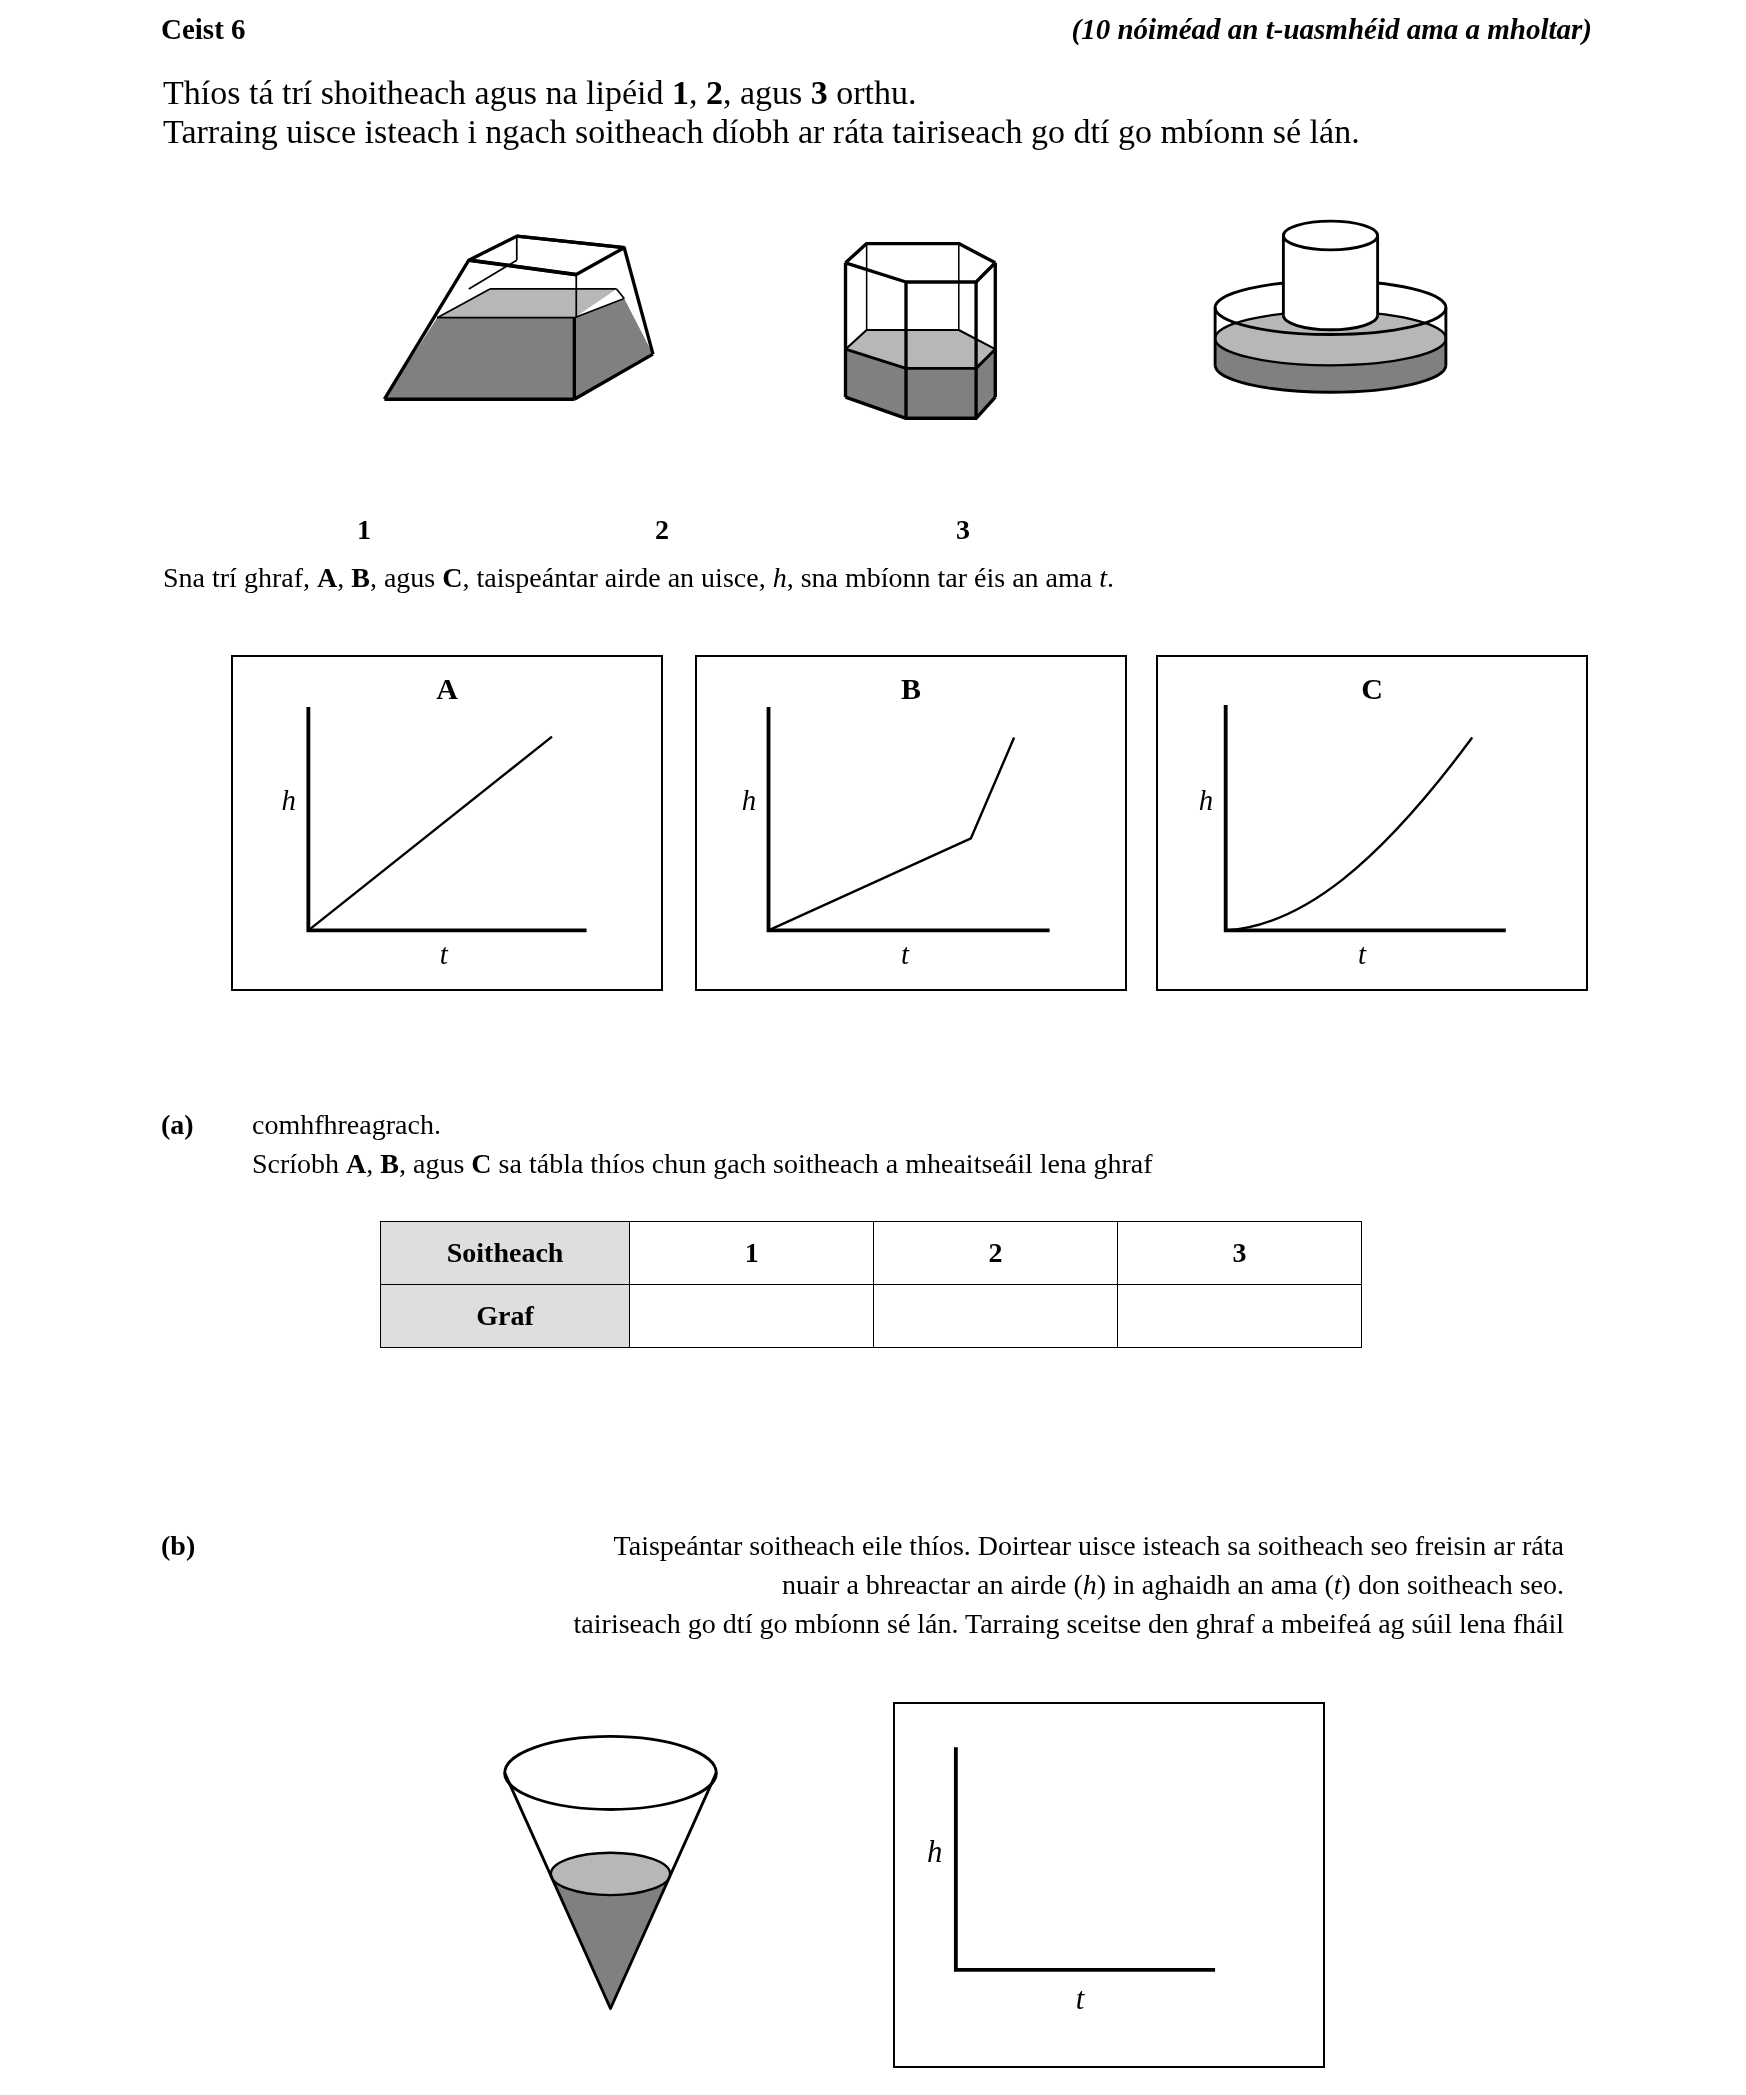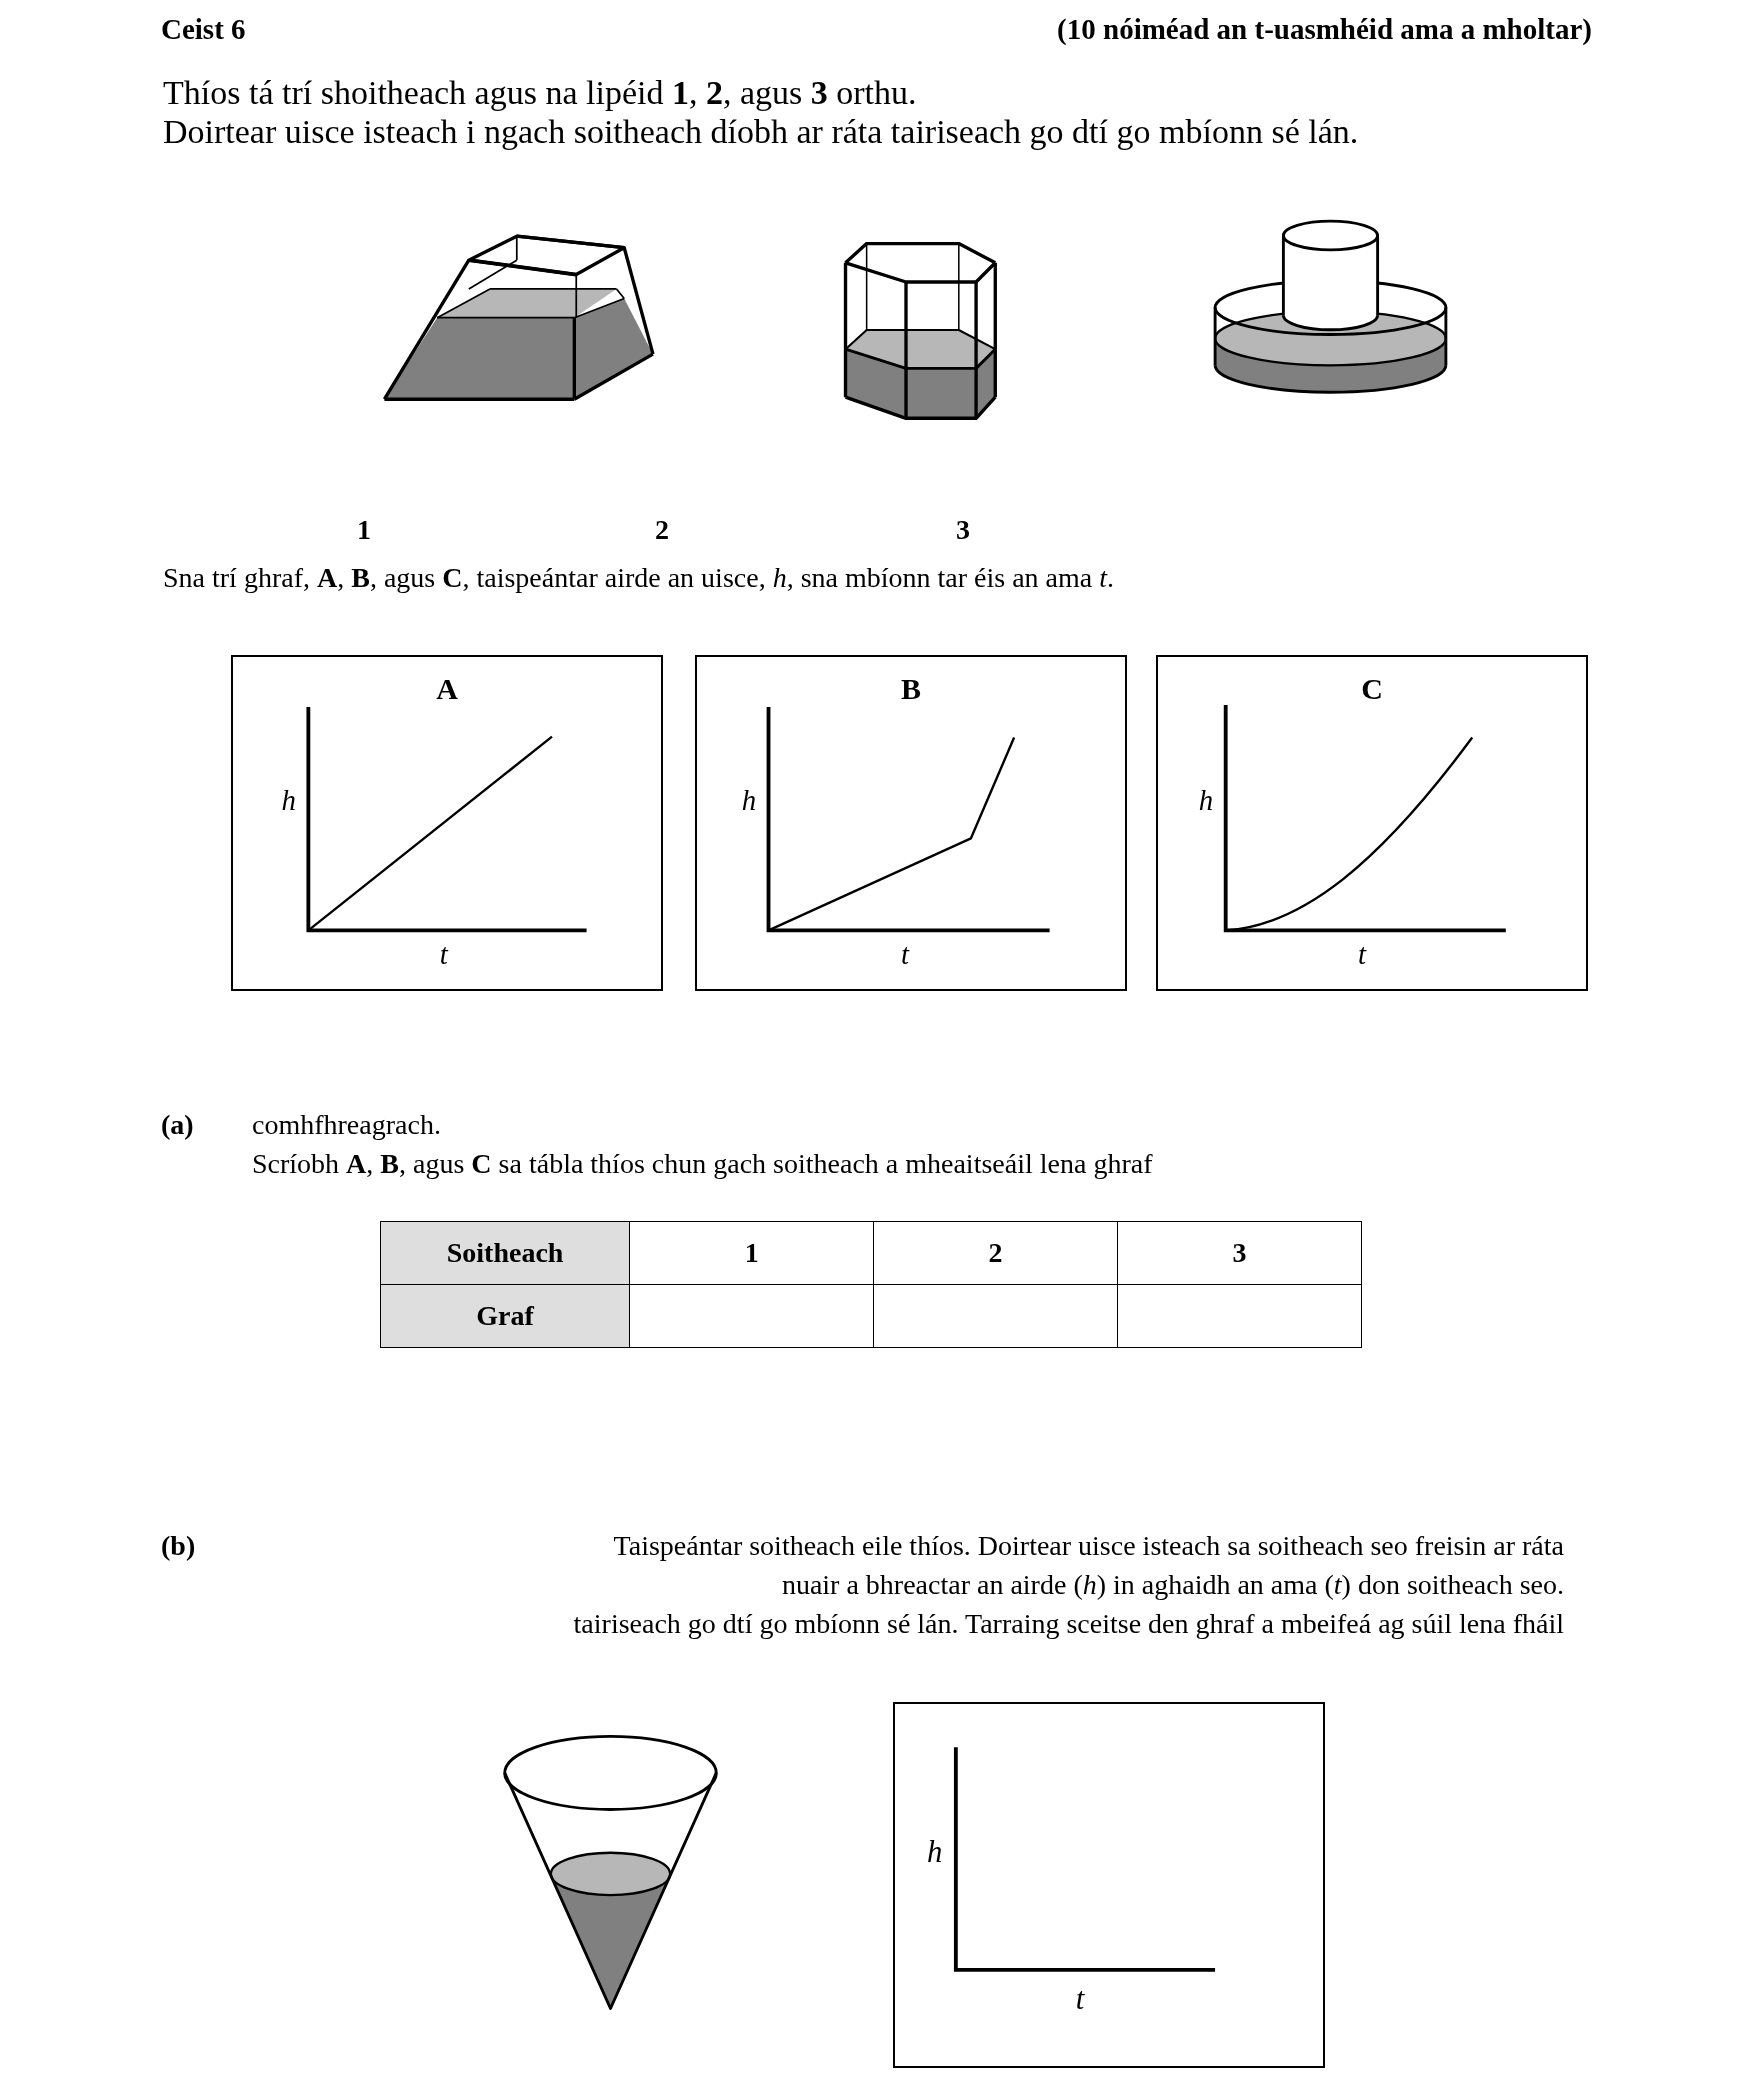--- a/index.html
+++ b/index.html
@@ -27,21 +27,21 @@
     position: absolute;
     left: 161px;
     top: 13.4px;
     width: 1431px;
     display: flex;
     justify-content: space-between;
     align-items: baseline;
     font-size: 29px;
     font-weight: bold;
   }
-  .hdr-right { font-weight: bold; }
+  .hdr-right { font-weight: bold; font-style: italic; }
 
   
   .intro {
     position: absolute;
     left: 163px;
     top: 73px;
     width: 1431px;
     font-size: 34px;
     line-height: 39px;
   }
@@ -177,21 +177,21 @@
 
 <div class="page">
 
   <div class="hdr">
     <span>Ceist 6</span>
     <span class="hdr-right">(10 nóiméad an t-uasmhéid ama a mholtar)</span>
   </div>
 
   <div class="intro">
     <div><span>Thíos tá trí shoitheach agus na lipéid </span><b class="tight">1</b><span>, </span><b class="tight">2</b><span>, agus </span><b class="tight">3</b><span> orthu.</span></div>
-    <div>Doirtear uisce isteach i ngach soitheach díobh ar ráta tairiseach go dtí go mbíonn sé lán.</div>
+    <div>Tarraing uisce isteach i ngach soitheach díobh ar ráta tairiseach go dtí go mbíonn sé lán.</div>
   </div>
 
   <div class="vessels">
 
     <svg style="position:absolute;left:365px;top:9.6px;" width="317" height="211" viewBox="0 0 330 220">
 
       <polygon points="20,190 75,105 218,105 218,190" fill="#808080" stroke="none"></polygon>
 
       <polygon points="218,190 218,105 270,85 300,143" fill="#808080" stroke="none"></polygon>
 

